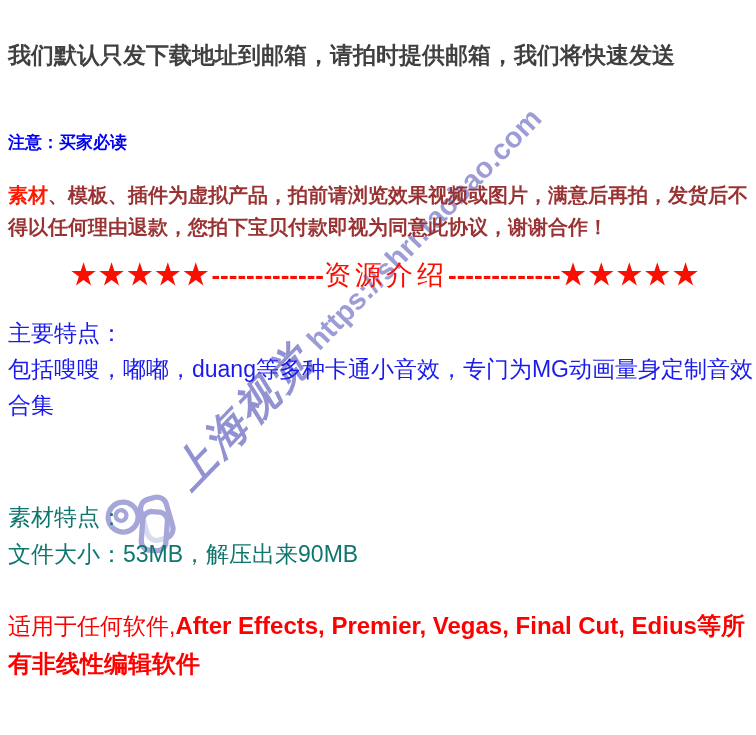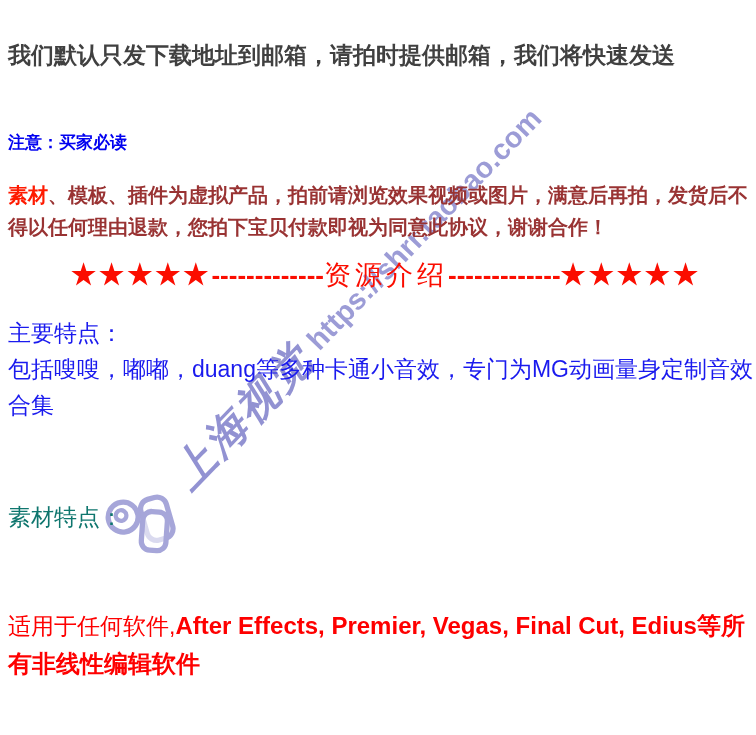--- a/index.html
+++ b/index.html
@@ -137,17 +137,18 @@
   <span class="stars">★★★★★</span><span class="dashes">-------------</span><span class="label">资源介绍</span><span class="dashes">-------------</span><span class="stars">★★★★★</span>
 </div>
 
 <div class="blk features">
   <div>主要特点：</div>
   <div>包括嗖嗖，嘟嘟，duang等多种卡通小音效，专门为MG动画量身定制音效合集</div>
 </div>
 
 <div class="blk specs">
   <div>素材特点：</div>
+  <div><span>文件大小：</span><span>53MB，解压出来90MB</span></div>
 </div>
 
 <div class="blk compat">
   <span>适用于任何软件,</span><span class="bold-part">After Effects, Premier, Vegas, Final Cut, Edius等所有非线性编辑软件</span>
 </div>
 
 </body></html>

